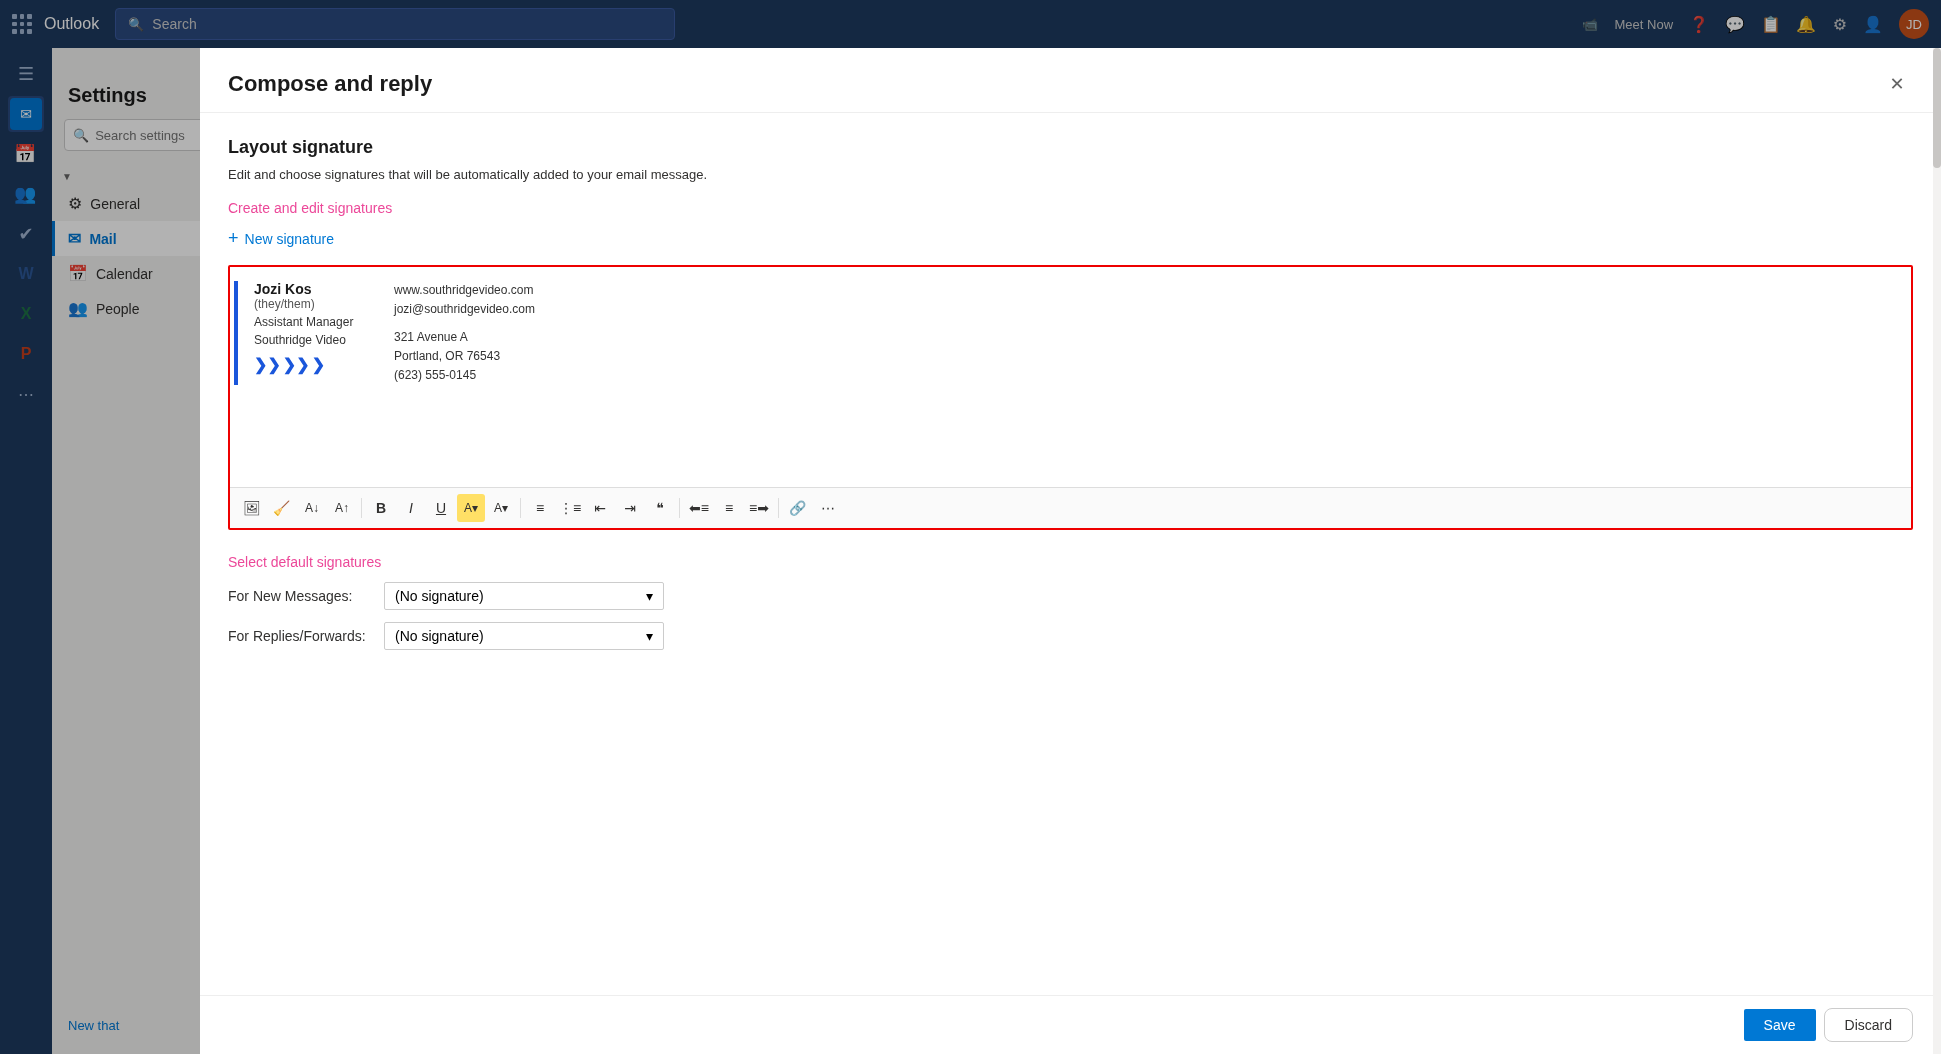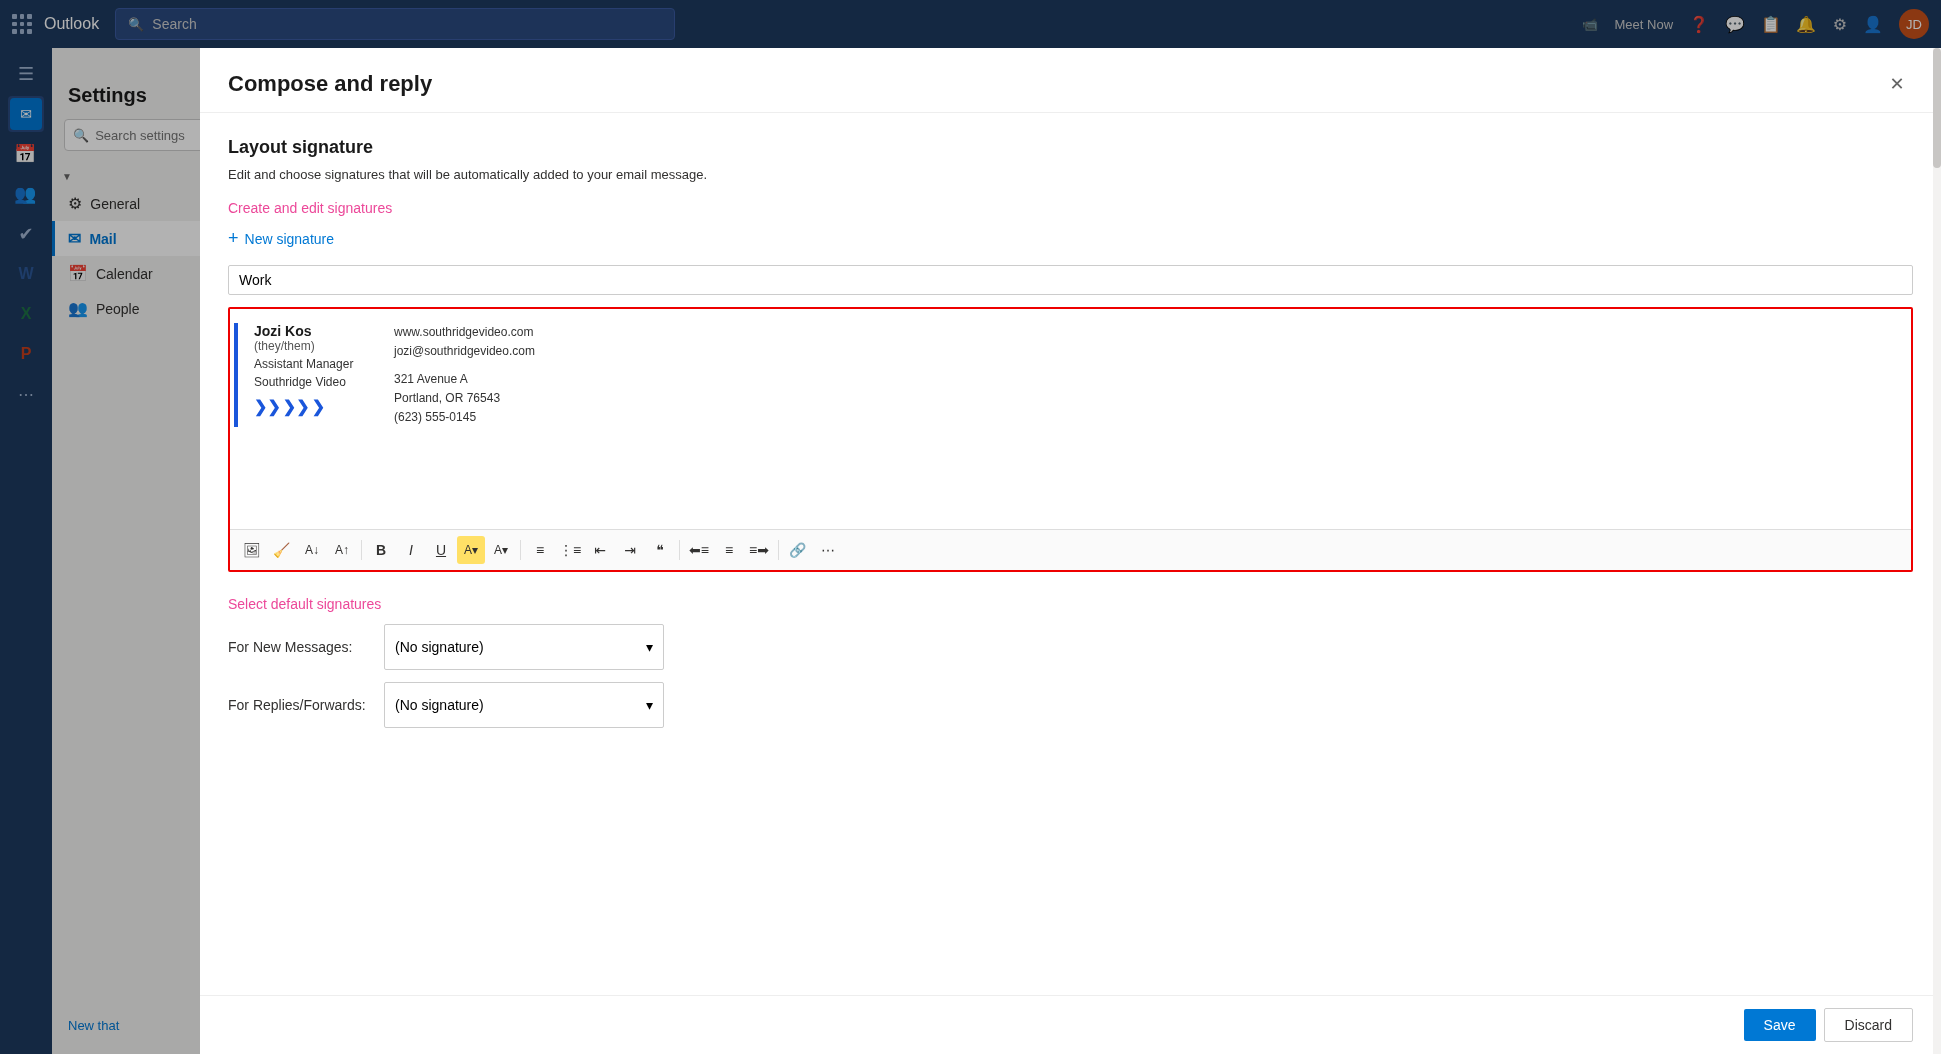--- a/index.html
+++ b/index.html
@@ -135,36 +135,36 @@
     .toolbar-bold { font-weight: bold; }
     .toolbar-italic { font-style: italic; }
 
     
     .default-sig-section { margin-top: 8px; }
     .default-sig-row {
       display: flex; align-items: center; gap: 16px; margin-bottom: 12px;
     }
     .default-sig-label { font-size: 14px; color: #323130; min-width: 140px; }
     .default-sig-select {
-      border: 1px solid #ccc; border-radius: 2px; padding: 14px 10px; font-size: 14px;
+      border: 1px solid #ccc; border-radius: 2px; padding: 5px 10px; font-size: 14px;
       width: 280px; display: flex; align-items: center; justify-content: space-between;
       cursor: pointer; background: #fff;
     }
 
     
     .modal-footer {
       display: flex; align-items: center; justify-content: flex-end; gap: 8px;
       padding: 12px 28px; border-top: 1px solid #eee; flex-shrink: 0;
     }
     .btn-save {
       background: #0078d4; color: #fff; border: none; border-radius: 2px;
       padding: 8px 20px; font-size: 14px; cursor: pointer; font-weight: 500;
     }
     .btn-discard {
-      background: #fff; color: #323130; border: 1px solid #ccc; border-radius: 2px;
+      background: #fff; color: #323130; border: 1px solid #ccc; border-radius: 8px;
       padding: 8px 20px; font-size: 14px; cursor: pointer;
     }
 
     
     .modal-scrollbar {
       position: absolute; right: 0; top: 0; bottom: 0; width: 8px;
       background: #f3f2f1;
     }
     .modal-scrollbar-thumb {
       position: absolute; top: 0; width: 8px; height: 120px;
@@ -316,21 +316,20 @@
       <div class="section-title">Layout signature</div>
       <div class="section-desc">Edit and choose signatures that will be automatically added to your email message.</div>
 
       <div class="subsection-title">Create and edit signatures</div>
 
       <button class="new-signature-btn">
         <span class="plus-icon">+</span>
         <span>New signature</span>
       </button>
 
-      <input type="text" class="signature-name-input" value="Work" style="">
 
       
       <div class="signature-editor">
         <div class="editor-content">
           <div class="sig-card">
             <div class="sig-blue-bar"></div>
             <div class="sig-left">
               <div class="sig-name">Jozi Kos</div>
               <div class="sig-pronouns">(they/them)</div>
               <div class="sig-title">Assistant Manager</div>

